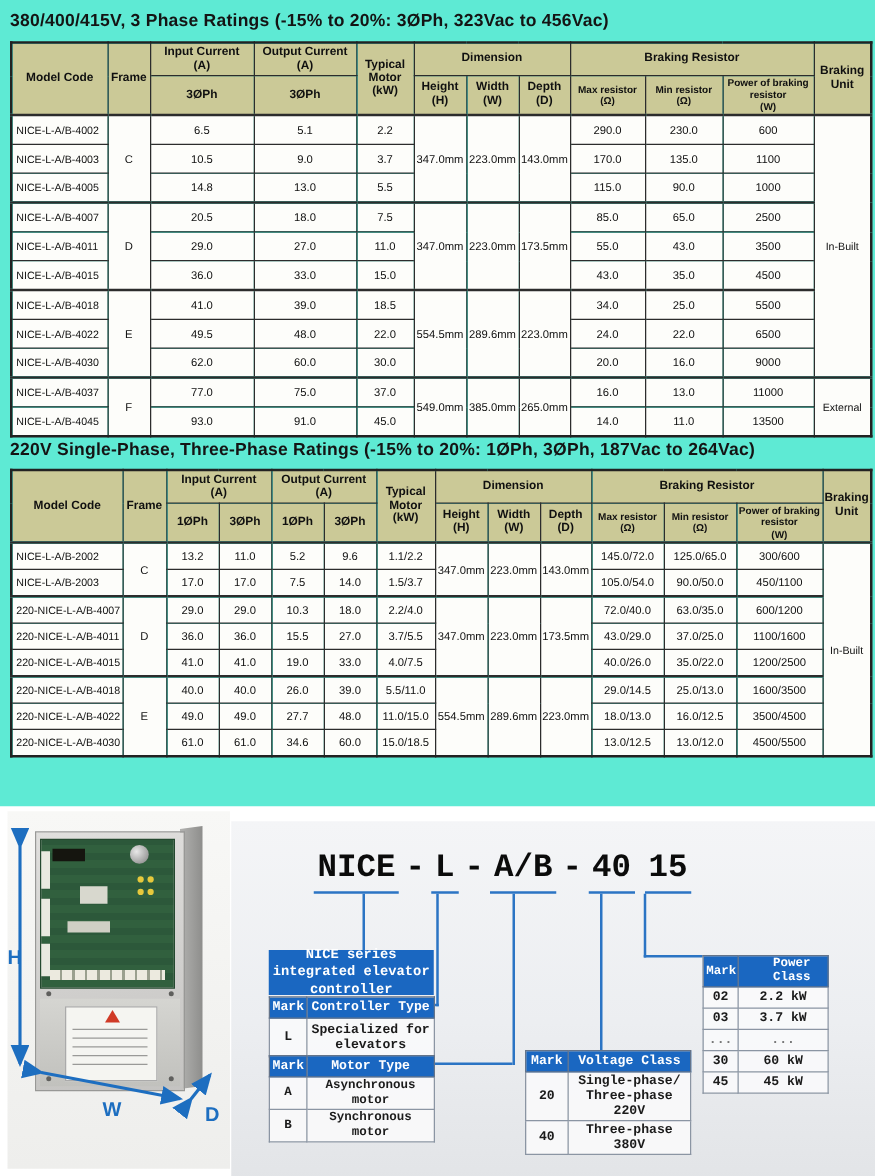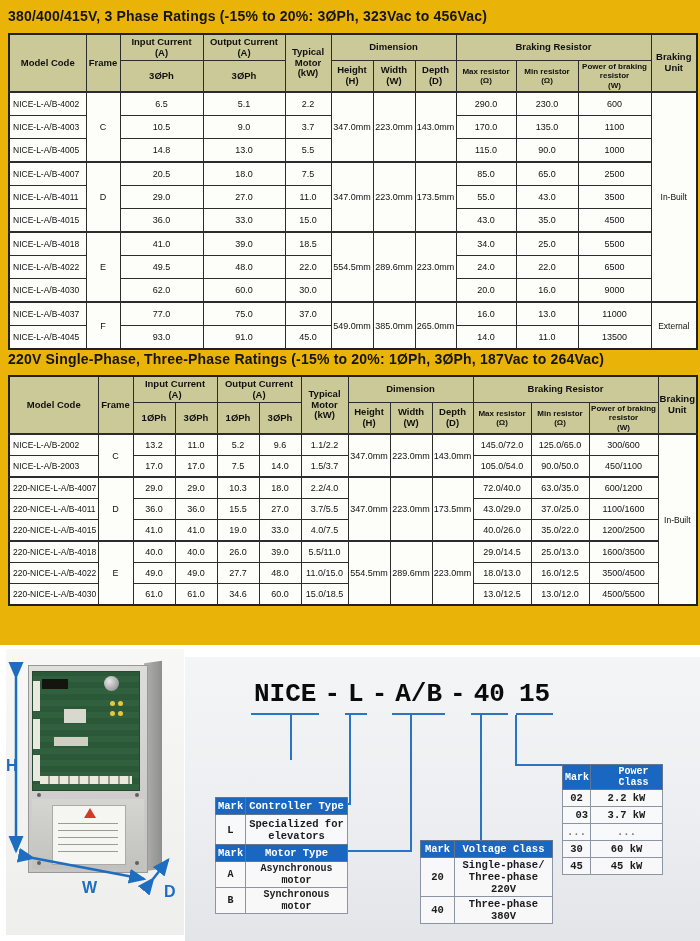--- a/index.html
+++ b/index.html
@@ -1,16 +1,16 @@
 <!DOCTYPE html>
 <html><head>
 <meta charset="utf-8">
 <style>
   html,body{margin:0;padding:0;background:#ffffff;}
-  #page{position:relative;width:700px;height:941px;background:#eab308;overflow:hidden;
+  #page{position:relative;width:700px;height:941px;background:#5eead4;overflow:hidden;
         font-family:"Liberation Sans",sans-serif;color:#111;}
   .sec-title{position:absolute;left:8px;font-size:14px;font-weight:600;color:#141414;letter-spacing:.2px;white-space:nowrap;}
 
   
   table.spec{position:absolute;left:8px;width:688px;border-collapse:collapse;table-layout:fixed;
              border:2px solid #222;font-size:9px;color:#101010;}
   .spec th,.spec td{border:1px solid #2c2c2c;padding:0 1px;text-align:center;vertical-align:middle;overflow:hidden;}
   .spec th{background:#cbc997;font-size:9.5px;font-weight:bold;line-height:1.15;}
   .spec th .u{display:block;}
   .spec th.sm{font-size:8px;}
@@ -429,20 +429,21 @@
 
       <div class="vline" style="left:105px;top:58px;height:45px;"></div>
       <div class="vline" style="left:164px;top:58px;height:90px;"></div>
       <div class="hline" style="left:160px;top:146px;width:6px;"></div>
       <div class="vline" style="left:225px;top:58px;height:137px;"></div>
       <div class="hline" style="left:162px;top:193px;width:63px;"></div>
       <div class="vline" style="left:295px;top:58px;height:125px;"></div>
       <div class="vline" style="left:330px;top:58px;height:51px;"></div>
       <div class="hline" style="left:330px;top:107px;width:47px;"></div>
 
+      <div class="bluebox">NICE series integrated elevator controller</div>
 
       <table class="mini" style="left:30px;top:140px;width:132px;">
         <colgroup>
             <col style="width:30px">
             <col style="width:102px">
           </colgroup>
         <tbody>
             <tr>
           <th>Mark</th>
           <th>Controller Type</th>
@@ -504,21 +505,21 @@
         <tbody>
             <tr>
           <th style="font-size:10px;height:12px;">Mark</th>
           <th style="font-size:10px;height:12px;padding-left:16px;">Power Class</th>
         </tr>
         <tr>
           <td style="height:14px;">02</td>
           <td>2.2 kW</td>
         </tr>
         <tr>
-          <td style="height:14px;text-align:right;">03</td>
+          <td style="height:14px;">03</td>
           <td>3.7 kW</td>
         </tr>
         <tr>
           <td style="height:14px;color:#777;">...</td>
           <td style="color:#777;">...</td>
         </tr>
         <tr>
           <td style="height:14px;">30</td>
           <td>60 kW</td>
         </tr>

